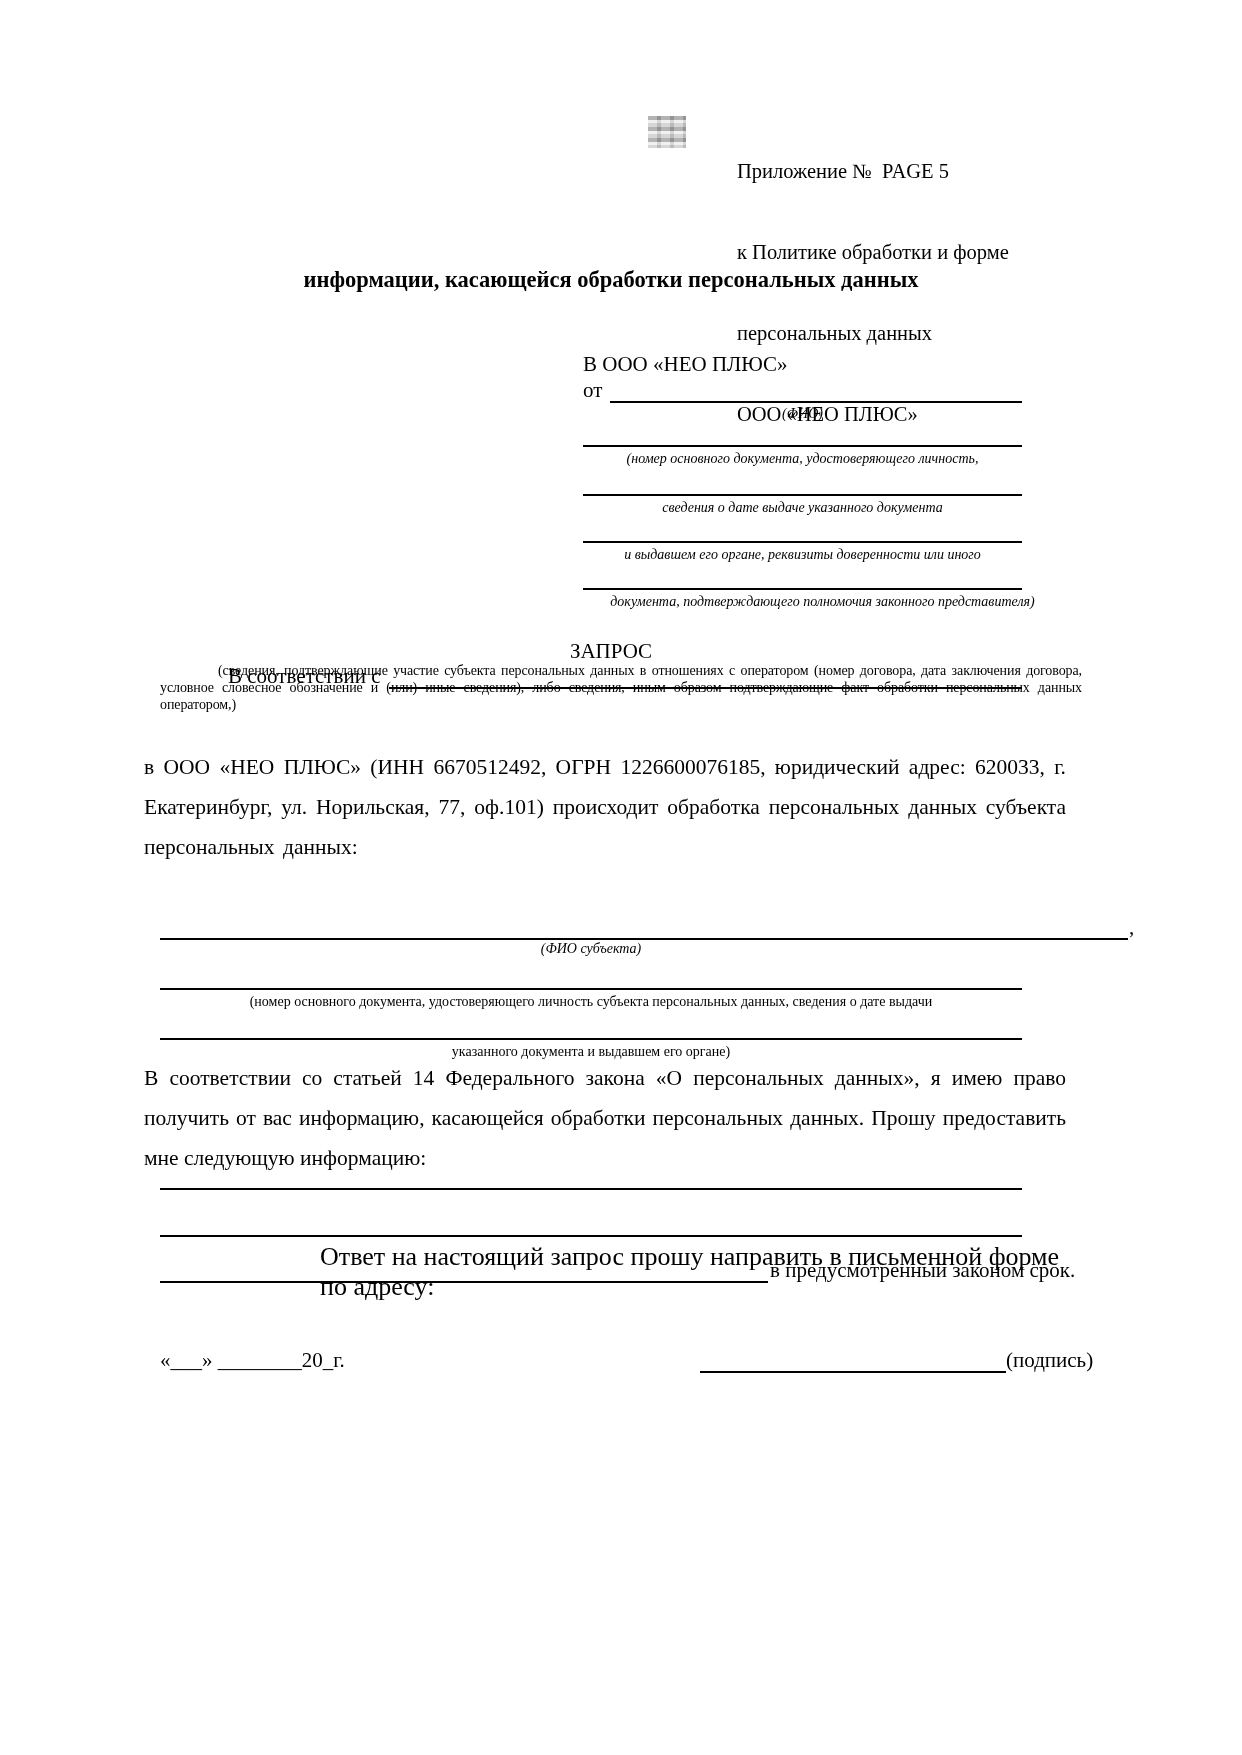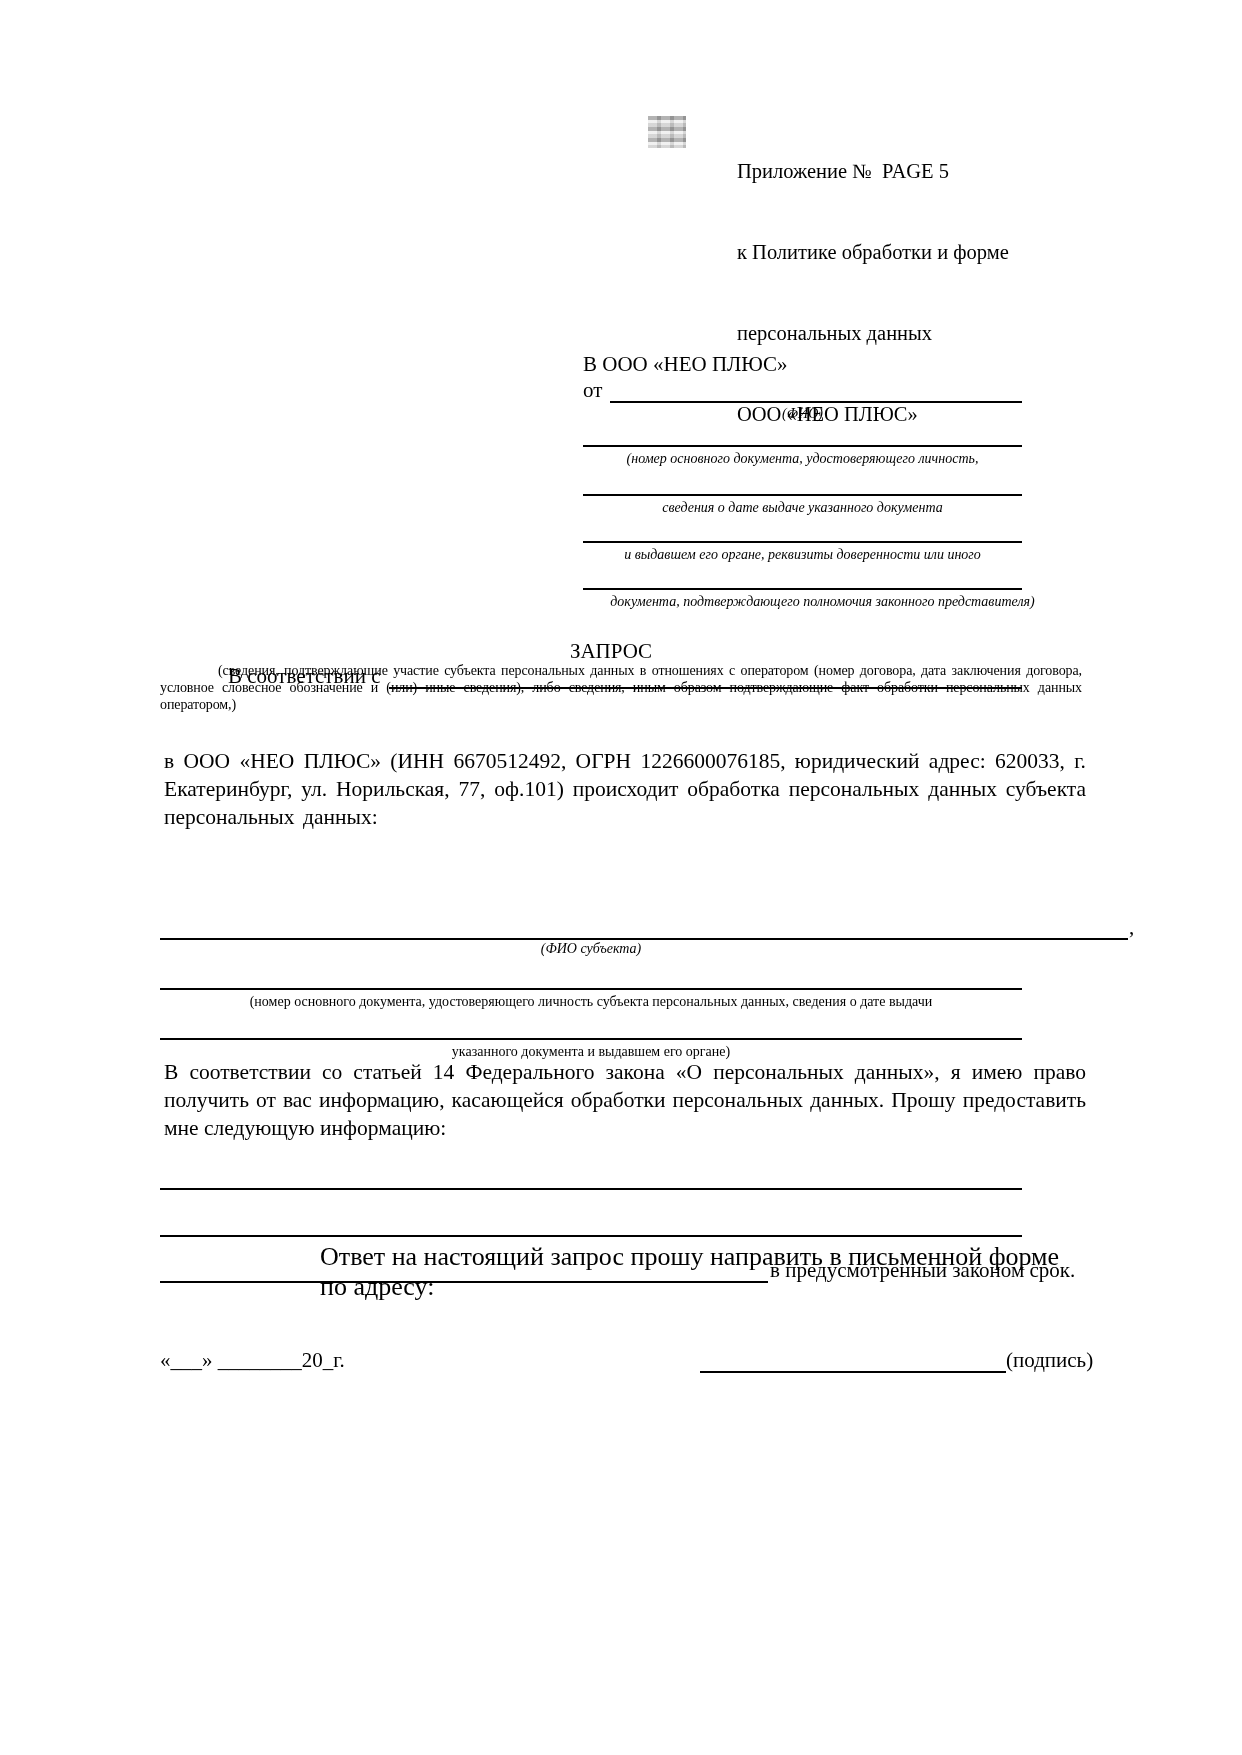--- a/index.html
+++ b/index.html
@@ -55,22 +55,22 @@
   .intro-row .lbl { padding-left: 68px; padding-right: 8px; }
 
   .fineprint {
     left: 160px; top: 662px; width: 922px;
     font-size: 14px; line-height: 17px; text-align: justify;
     letter-spacing: -0.1px;
   }
   .fineprint .ind { display: inline-block; width: 58px; }
 
   .bodypar {
-    left: 164px; width: 922px;
-    font-size: 21.5px; line-height: 28px; text-align: justify;
+    left: 144px; width: 922px;
+    font-size: 21.5px; line-height: 40px; text-align: justify;
   }
   .op-par { top: 747px; word-spacing: 3px; }
   .law-par { top: 1058px; }
 
   .subject-row {
     left: 160px; top: 915px; width: 990px;
     display: flex; align-items: flex-end; font-size: 21px;
   }
   .subject-row .fill-line { max-width: 968px; }
   .subject-row .comma { padding-left: 1px; }
@@ -99,20 +99,21 @@
 <div class="abs obj-icon"></div>
 
 <div class="abs hdr-block">
   <div>Приложение №  PAGE 5</div>
   <div>к Политике обработки и форме</div>
   <div>персональных данных</div>
   <div>ООО «НЕО ПЛЮС»</div>
 </div>
 
 <div class="abs doc-title">
+  <div>информации, касающейся обработки персональных данных</div>
 </div>
 
 <div class="abs addr-to">В ООО «НЕО ПЛЮС»</div>
 
 <div class="abs from-row">
   <span class="lbl">от</span>
   <span class="fill-line"></span>
 </div>
 <div class="abs cap addr-cap" style="top:406px;">(ФИО)</div>
 

